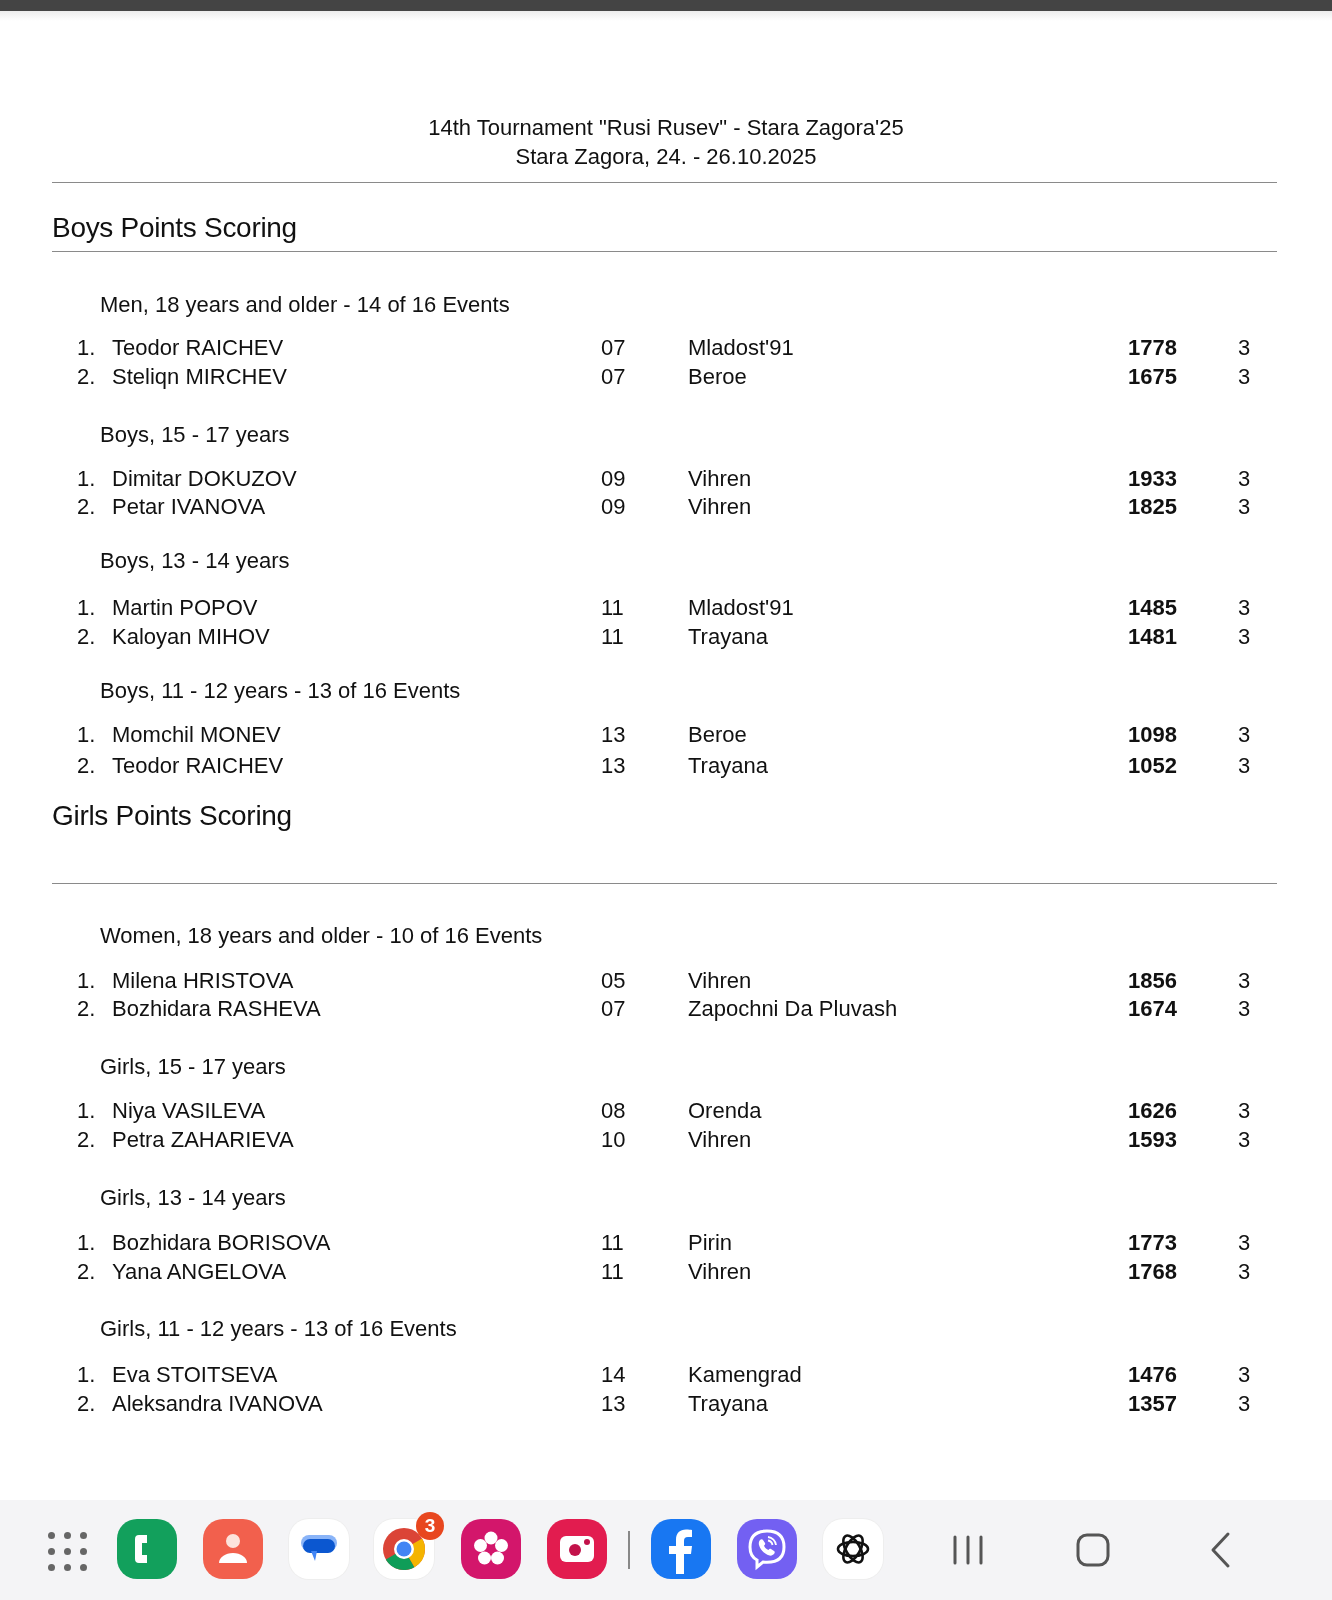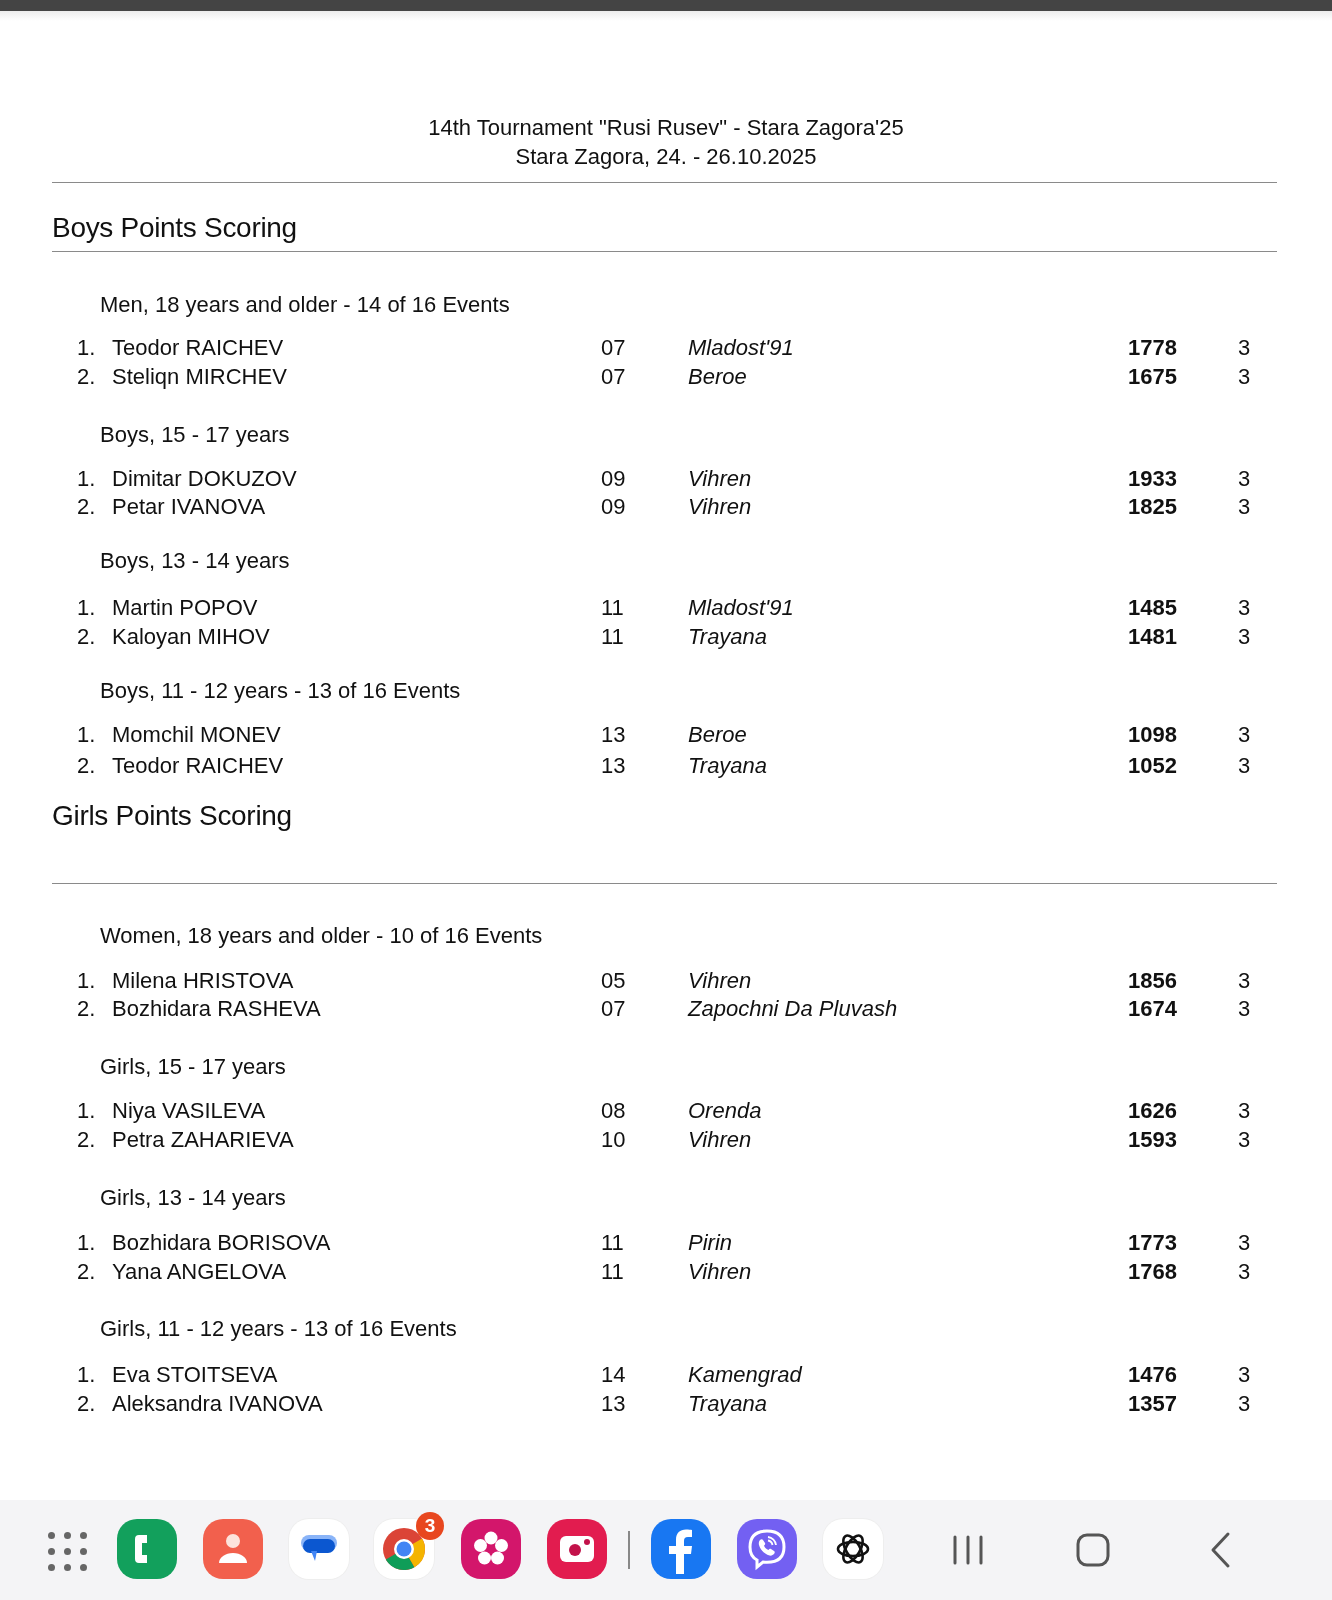--- a/index.html
+++ b/index.html
@@ -16,21 +16,21 @@
   .rule { position:absolute; left:52px; width:1225px; height:0; border-top:1.5px solid #8a8a8a; }
 
   .section-title { position:absolute; left:52px; font-size:28px; color:#111; letter-spacing:-0.3px; }
   .group-title { position:absolute; left:52px; font-size:22px; color:#111;margin-left:48px; }
 
   .row { position:absolute; left:0; width:1332px; height:29px; font-size:22px; line-height:29px; }
   .row span { position:absolute; top:0; white-space:nowrap; }
   .row .rank { left:77px; }
   .row .name { left:112px; }
   .row .yob { left:601px; }
-  .row .club { left:688px;font-style:italic; }
+  .row .club { left:688px; }
   .row .points { left:1128px; font-weight:bold; }
   .row .count { left:1238px; }
 
   
   .dock { position:absolute; left:0; top:1500px; width:1332px; height:100px; background:#f4f4f6; }
   .app { position:absolute; top:1519px; width:60px; height:60px; border-radius:20px; display:flex;
     align-items:center; justify-content:center; }
   .apps-grid { position:absolute; left:48px; top:1532px; width:40px; height:40px; }
   .apps-grid i { position:absolute; width:7px; height:7px; border-radius:50%; background:#666; }
   .badge { position:absolute; left:416px; top:1512px; width:28px; height:28px; border-radius:50%;

